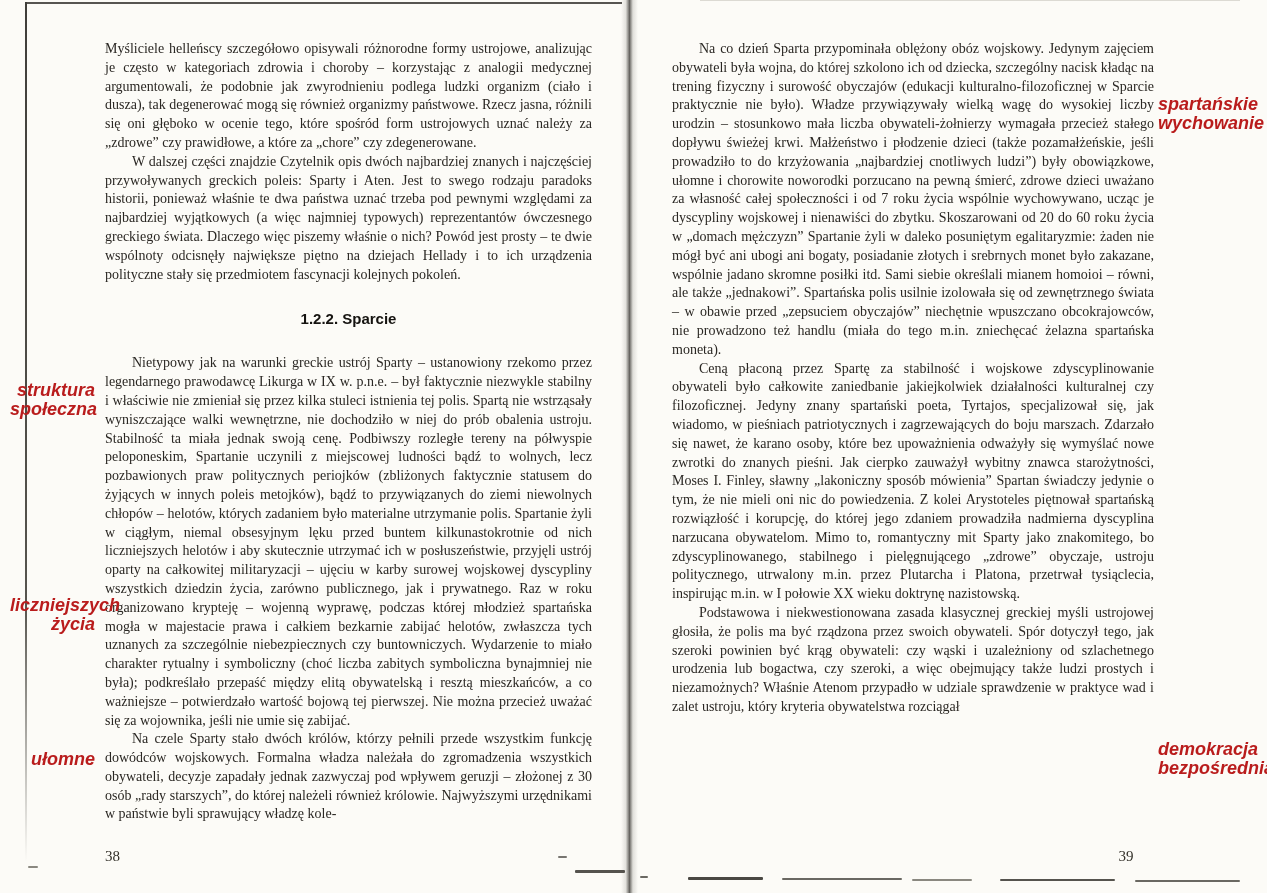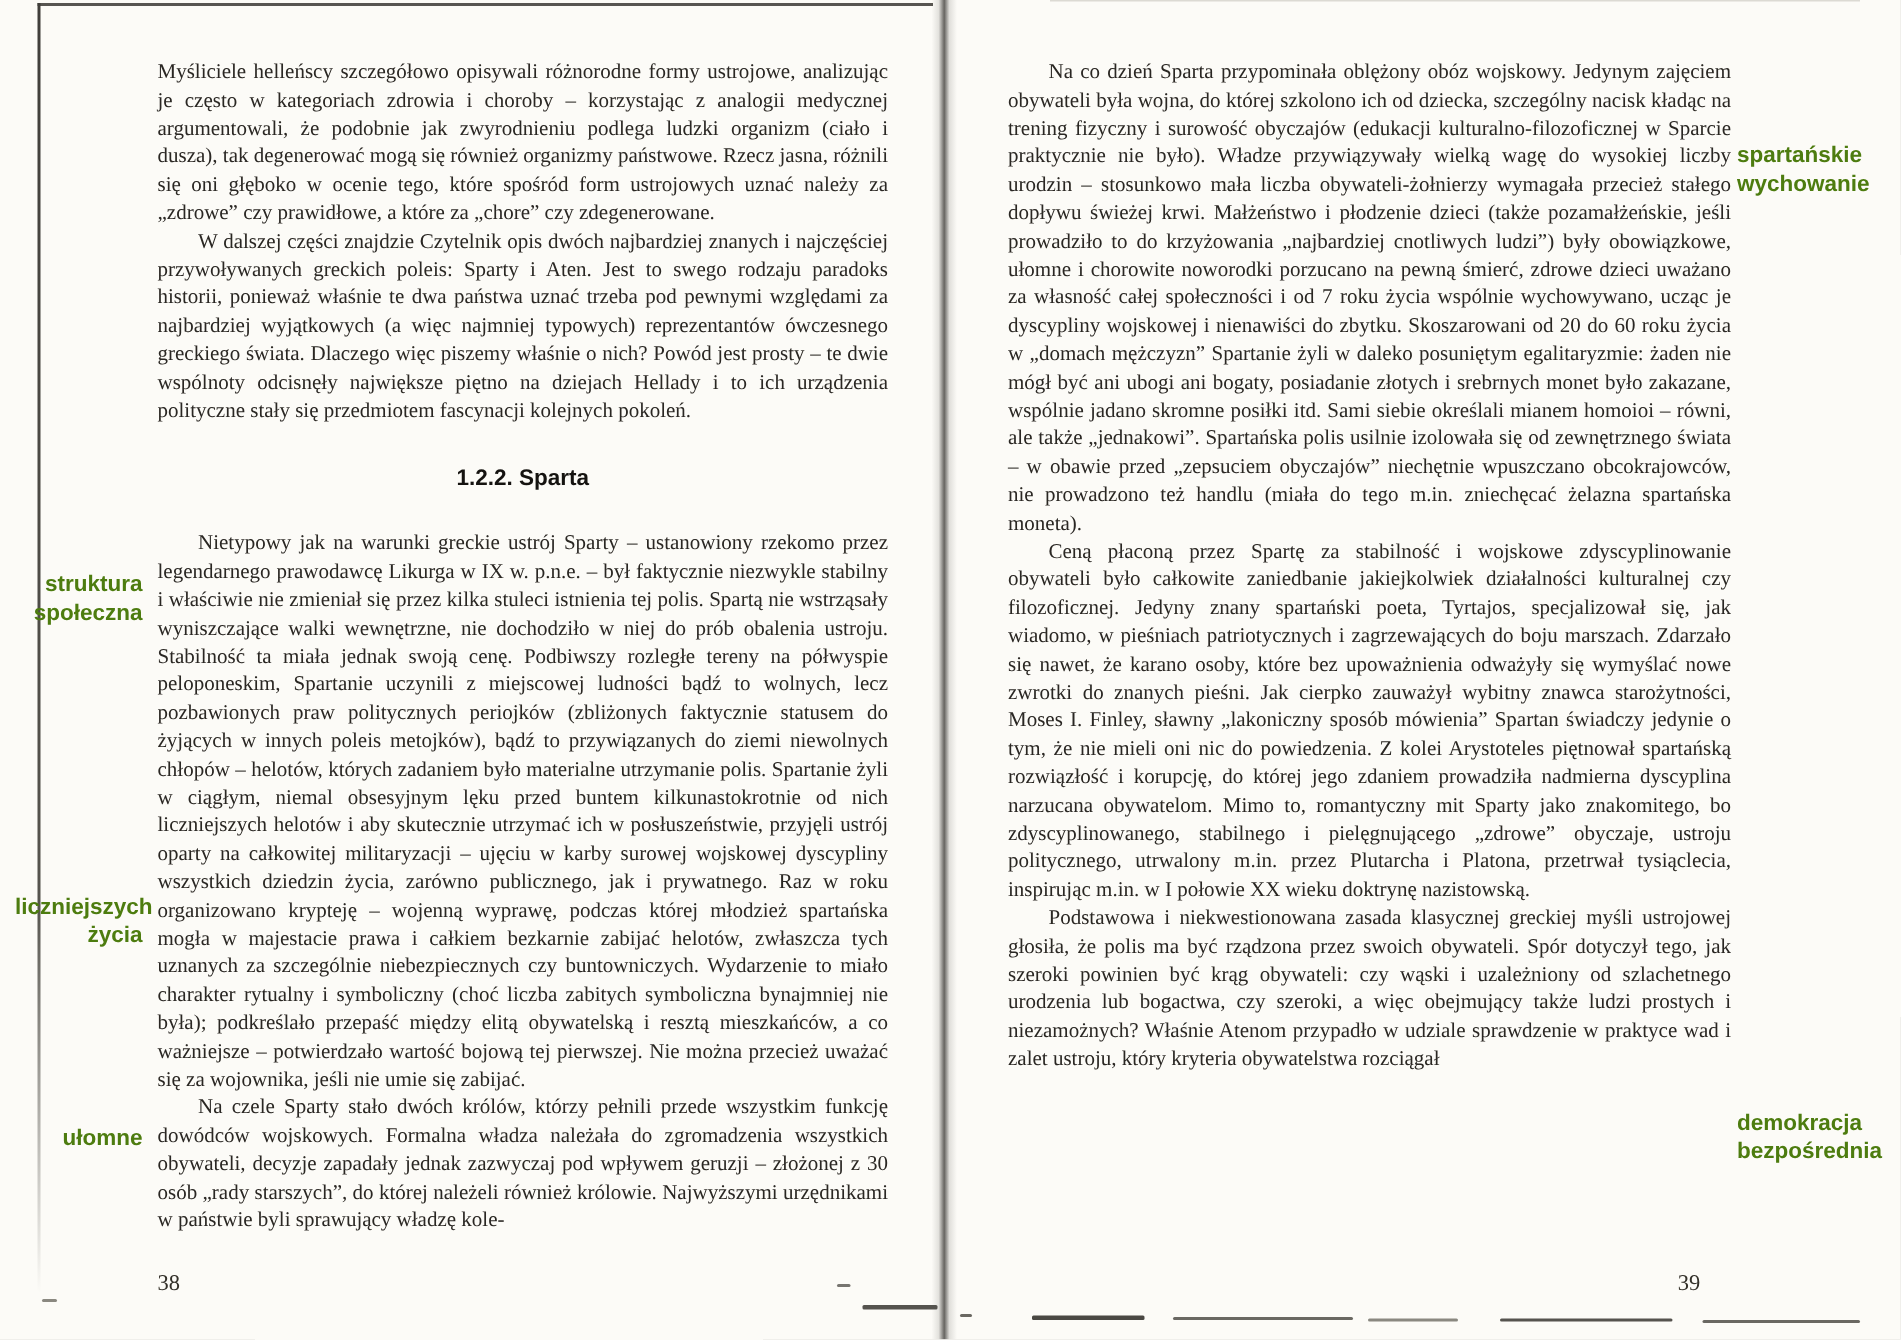--- a/index.html
+++ b/index.html
@@ -41,22 +41,22 @@
     font-family:"Liberation Sans","DejaVu Sans",sans-serif;
     font-weight:700;font-size:15px;color:#151310;
     text-align:center;text-indent:0;
     margin:25px 0 25px 0;line-height:20px;
   }
   .heading-lower{margin-top:33px;margin-bottom:27px;}
   
   .margin-note{
     position:absolute;
     font-family:"Liberation Sans","DejaVu Sans",sans-serif;
-    font-weight:700;font-size:15px;line-height:18.5px;
-    color:#4d7c0f;white-space:pre-line;
+    font-weight:700;font-size:18px;line-height:18.5px;
+    color:#b91c1c;white-space:pre-line;font-style:italic;
   }
   .mn-left{left:10px;width:85px;text-align:right;}
   .mn-right{left:1158px;width:100px;text-align:left;}
   .mn-1{top:381px;}
   .mn-2{top:596px;}
   .mn-3{top:750px;}
   .mn-4{top:95px;}
   .mn-5{top:740px;}
   
   .page-number{
@@ -81,21 +81,21 @@
   <div class="dash d4"></div>
   <div class="dash d5"></div>
   <div class="dash d6"></div>
   <div class="dash d7"></div>
   <div class="dash d8"></div>
   <div class="dash d9"></div>
 
   <div class="col col-left">
     <p class="para">Myśliciele helleńscy szczegółowo opisywali różnorodne formy ustrojowe, analizując je często w kategoriach zdrowia i choroby – korzystając z analogii medycznej argumentowali, że podobnie jak zwyrodnieniu podlega ludzki organizm (ciało i dusza), tak degenerować mogą się również organizmy państwowe. Rzecz jasna, różnili się oni głęboko w ocenie tego, które spośród form ustrojowych uznać należy za „zdrowe” czy prawidłowe, a które za „chore” czy zdegenerowane.</p>
     <p class="para indent">W dalszej części znajdzie Czytelnik opis dwóch najbardziej znanych i najczęściej przywoływanych greckich poleis: Sparty i Aten. Jest to swego rodzaju paradoks historii, ponieważ właśnie te dwa państwa uznać trzeba pod pewnymi względami za najbardziej wyjątkowych (a więc najmniej typowych) reprezentantów ówczesnego greckiego świata. Dlaczego więc piszemy właśnie o nich? Powód jest prosty – te dwie wspólnoty odcisnęły największe piętno na dziejach Hellady i to ich urządzenia polityczne stały się przedmiotem fascynacji kolejnych pokoleń.</p>
-    <h2 class="heading">1.2.2. Sparta</h2>
+    <h2 class="heading">1.2.2. Sparcie</h2>
     <p class="para indent">Nietypowy jak na warunki greckie ustrój Sparty – ustanowiony rzekomo przez legendarnego prawodawcę Likurga w IX w. p.n.e. – był faktycznie niezwykle stabilny i właściwie nie zmieniał się przez kilka stuleci istnienia tej polis. Spartą nie wstrząsały wyniszczające walki wewnętrzne, nie dochodziło w niej do prób obalenia ustroju. Stabilność ta miała jednak swoją cenę. Podbiwszy rozległe tereny na półwyspie peloponeskim, Spartanie uczynili z miejscowej ludności bądź to wolnych, lecz pozbawionych praw politycznych periojków (zbliżonych faktycznie statusem do żyjących w innych poleis metojków), bądź to przywiązanych do ziemi niewolnych chłopów – helotów, których zadaniem było materialne utrzymanie polis. Spartanie żyli w ciągłym, niemal obsesyjnym lęku przed buntem kilkunastokrotnie od nich liczniejszych helotów i aby skutecznie utrzymać ich w posłuszeństwie, przyjęli ustrój oparty na całkowitej militaryzacji – ujęciu w karby surowej wojskowej dyscypliny wszystkich dziedzin życia, zarówno publicznego, jak i prywatnego. Raz w roku organizowano krypteję – wojenną wyprawę, podczas której młodzież spartańska mogła w majestacie prawa i całkiem bezkarnie zabijać helotów, zwłaszcza tych uznanych za szczególnie niebezpiecznych czy buntowniczych. Wydarzenie to miało charakter rytualny i symboliczny (choć liczba zabitych symboliczna bynajmniej nie była); podkreślało przepaść między elitą obywatelską i resztą mieszkańców, a co ważniejsze – potwierdzało wartość bojową tej pierwszej. Nie można przecież uważać się za wojownika, jeśli nie umie się zabijać.</p>
     <p class="para indent">Na czele Sparty stało dwóch królów, którzy pełnili przede wszystkim funkcję dowódców wojskowych. Formalna władza należała do zgromadzenia wszystkich obywateli, decyzje zapadały jednak zazwyczaj pod wpływem geruzji – złożonej z 30 osób „rady starszych”, do której należeli również królowie. Najwyższymi urzędnikami w państwie byli sprawujący władzę kole-</p>
   </div>
 
   <div class="margin-note mn-left mn-1">struktura
 społeczna</div>
   <div class="margin-note mn-left mn-2">liczniejszych
 życia</div>
   <div class="margin-note mn-left mn-3">ułomne</div>
   <div class="page-number pn-left">38</div>

